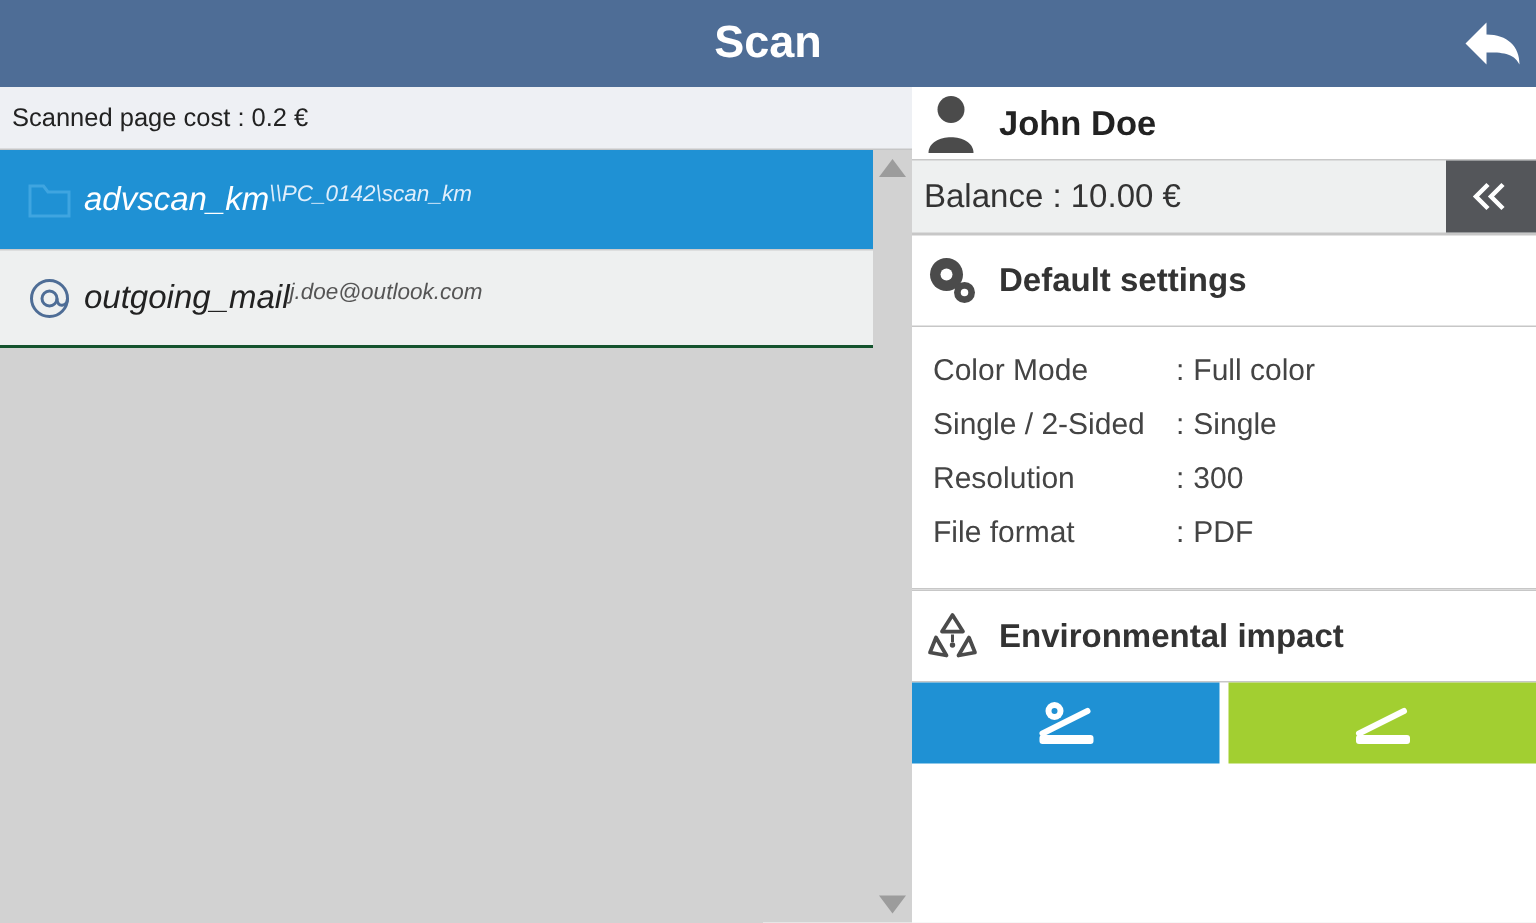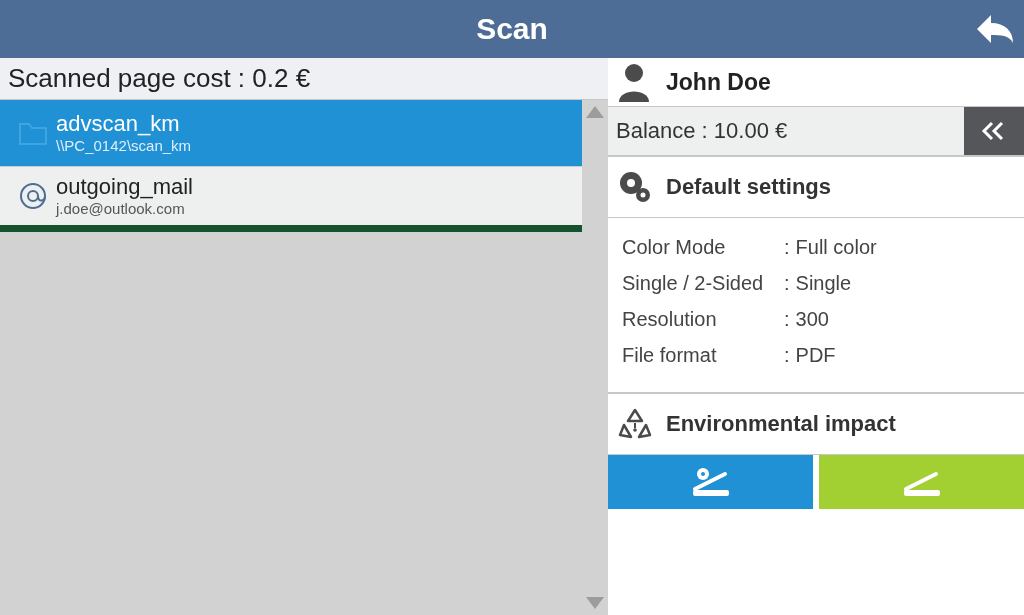--- a/index.html
+++ b/index.html
@@ -41,21 +41,21 @@
     flex-direction: column;
     background: #d2d2d2;
   }
   .cost-bar {
     height: 42px;
     background: #eef0f4;
     border-bottom: 1px solid #c5c5c5;
     display: flex;
     align-items: center;
     padding-left: 8px;
-    font-size: 26px;
+    font-size: 17px;
     color: #222;
   }
   .list {
     flex: 1;
     position: relative;
     background: #d2d2d2;
   }
   .scroll-col {
     position: absolute;
     right: 0;
@@ -81,23 +81,23 @@
     left: 0; right: 26px; top: 0;
   }
   .item {
     display: flex;
     align-items: center;
     height: 66px;
     padding-left: 10px;
     cursor: pointer;
   }
   .item.selected { background: #1f91d4; color: #fff; }
-  .item.normal   { background: #eef0f0; color: #222; border-top: 1px solid #ccc; border-bottom: 7px solid #14532d;}
+  .item.normal   { background: #eef0f0; color: #222; border-top: 1px solid #ccc; border-bottom: 2px solid #14532d;}
   .item .icon-slot { width: 46px; display:flex; align-items:center; justify-content:center;}
-  .item .texts { display:flex; flex-direction:column; }
+  .item .texts { display:flex; flex-direction:row;font-style:italic; }
   .item .t1 { font-size: 22px; line-height: 1.1; }
   .item.normal .t1 { color:#222; }
   .item .t2 { font-size: 15px; }
   .item.selected .t2 { color:#e0eefb; }
   .item.normal .t2 { color:#555; }
 
   .right {
     width: 416px;
     display: flex;
     flex-direction: column;

